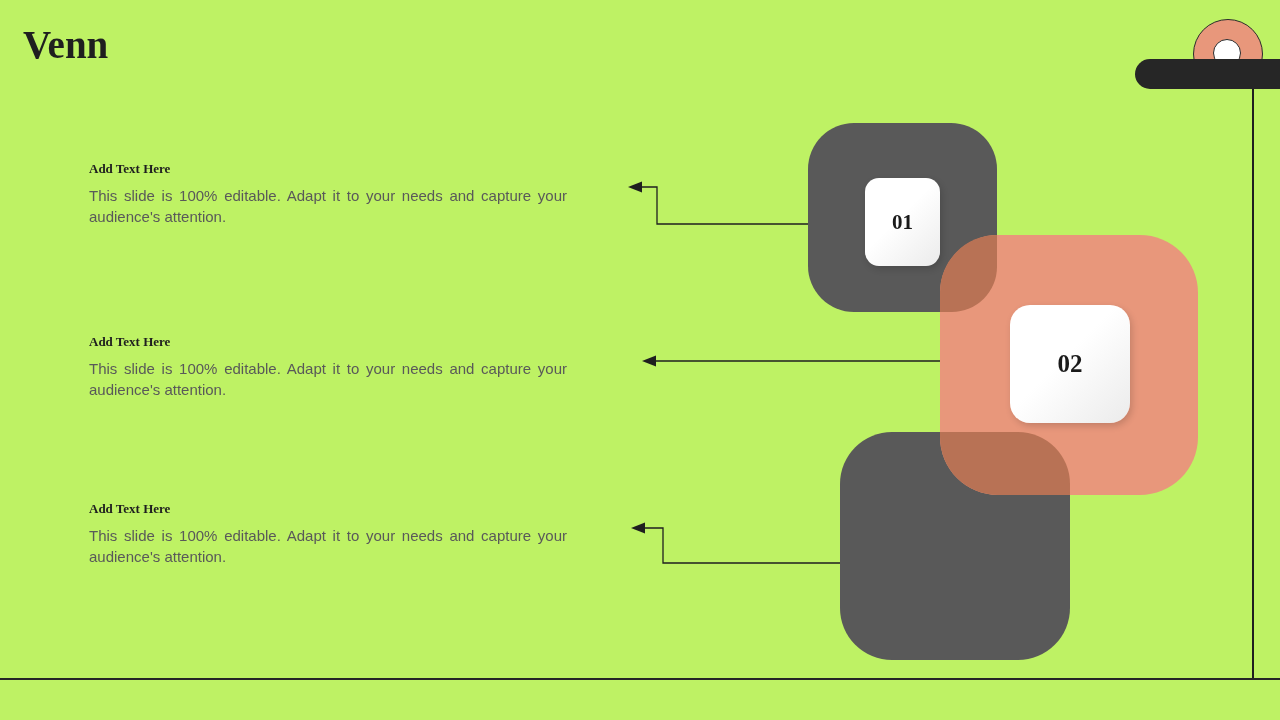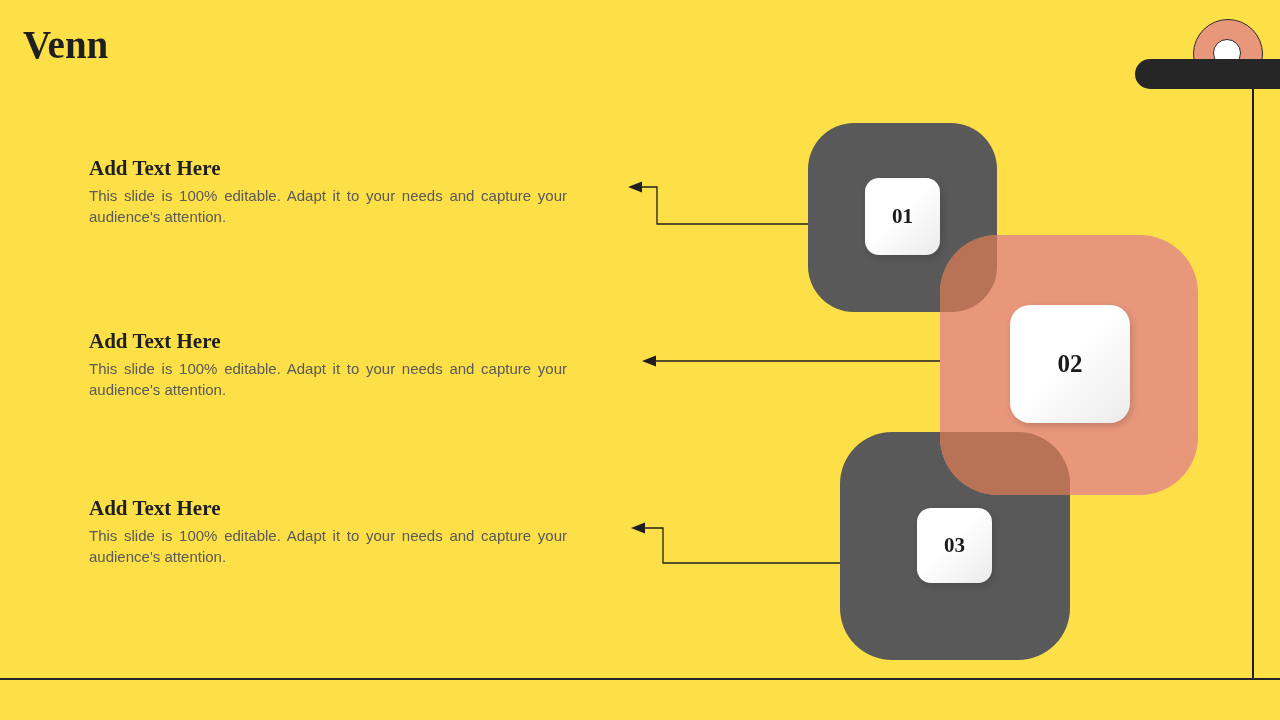--- a/index.html
+++ b/index.html
@@ -1,17 +1,17 @@
 <!DOCTYPE html>
 <html style="--dark-square: #595959; --orange-square: #E8977B; --overlap: #B87255; --accent-bar: #262626; --line: #1f1f1f; --heading-text: #1f1f1f; --body-text: #595959; --page-number: #7f7f7f;"><head>
 <meta charset="utf-8">
 <style>
   html,body{margin:0;padding:0;background:#ffffff;}
   .slide{
-    position:relative;width:1280px;height:720px;background:#fde047;
+    position:relative;width:1280px;height:720px;background:#bef264;
     overflow:hidden;font-family:"Liberation Sans",sans-serif;
   }
   
   .title{
     position:absolute;left:23px;top:22px;margin:0;
     font-family:"Liberation Serif",serif;font-weight:700;
     font-size:39px;color:var(--heading-text,#1f1f1f);letter-spacing:0;
   }
   
   .decor-donut{
@@ -29,41 +29,41 @@
   }
   .vline{
     position:absolute;left:1252px;top:88px;width:2px;height:591px;
     background:var(--line,#1f1f1f);z-index:0;
   }
   
   .text-block{position:absolute;left:89px;width:478px;}
   .tb1{top:157px}.tb2{top:330px}.tb3{top:497px}
   .tb-heading{
     font-family:"Liberation Serif",serif;font-weight:700;
-    font-size:21px;line-height:23px;color:var(--heading-text,#1f1f1f);
+    font-size:13px;line-height:23px;color:var(--heading-text,#1f1f1f);
   }
   .tb-body{
     margin-top:5px;font-size:15px;line-height:21px;
     color:var(--body-text,#595959);text-align:justify;
   }
   
   .sq{position:absolute;}
   .sq1{left:808px;top:123px;width:189px;height:189px;border-radius:46px;background:var(--dark-square,#595959);}
   .sq3{left:840px;top:432px;width:230px;height:228px;border-radius:52px;background:var(--dark-square,#595959);}
   .sq2{left:940px;top:235px;width:258px;height:260px;border-radius:58px;background:var(--orange-square,#E8977B);}
   .overlap{position:absolute;background:var(--overlap,#B87255);}
   .ovA{left:940px;top:235px;width:57px;height:77px;border-radius:58px 0 46px 0;}
   .ovB{left:940px;top:432px;width:130px;height:63px;border-radius:0 52px 0 58px;}
   .badge{
     position:absolute;display:flex;align-items:center;justify-content:center;
     background:linear-gradient(135deg,#ffffff 45%,#ebebeb 100%);
     box-shadow:2px 3px 7px rgba(0,0,0,0.16);
     font-family:"Liberation Serif",serif;font-weight:700;color:#1a1a1a;
   }
-  .b1{left:865px;top:178px;width:75px;height:77px;border-radius:14px;font-size:21px;}
+  .b1{left:865px;top:178px;width:75px;height:88px;border-radius:14px;font-size:21px;}
   .b2{left:1010px;top:305px;width:120px;height:118px;border-radius:20px;font-size:25px;}
   .b3{left:917px;top:508px;width:75px;height:75px;border-radius:14px;font-size:21px;}
   
   .arrows{position:absolute;left:0;top:0;width:1280px;height:720px;pointer-events:none;}
   .arrows polyline,.arrows line{fill:none;stroke:var(--line,#1f1f1f);stroke-width:1.3;}
   .arrows polygon{fill:var(--line,#1f1f1f);stroke:none;}
   
   .hline{position:absolute;left:0;top:678px;width:1280px;height:2px;background:var(--accent-bar,#262626);}
   .page-num{position:absolute;top:740px;right:14px;font-size:13px;color:var(--page-number,#7f7f7f);}
 </style>
@@ -96,23 +96,20 @@
   <div class="sq sq2"></div>
   <div class="overlap ovA"></div>
   <div class="overlap ovB"></div>
 
   <div class="badge b1">
     <span>01</span>
   </div>
   <div class="badge b2">
     <span>02</span>
   </div>
-  <div class="badge b3">
-    <span>03</span>
-  </div>
 
   <svg class="arrows" viewBox="0 0 1280 720">
     <g>
       <polyline points="808,224 657,224 657,187 641,187"></polyline>
       <polygon points="628,187 642,181.5 642,192.5"></polygon>
     </g>
     <g>
       <line x1="940" y1="361" x2="655" y2="361"></line>
       <polygon points="642,361 656,355.5 656,366.5"></polygon>
     </g>

